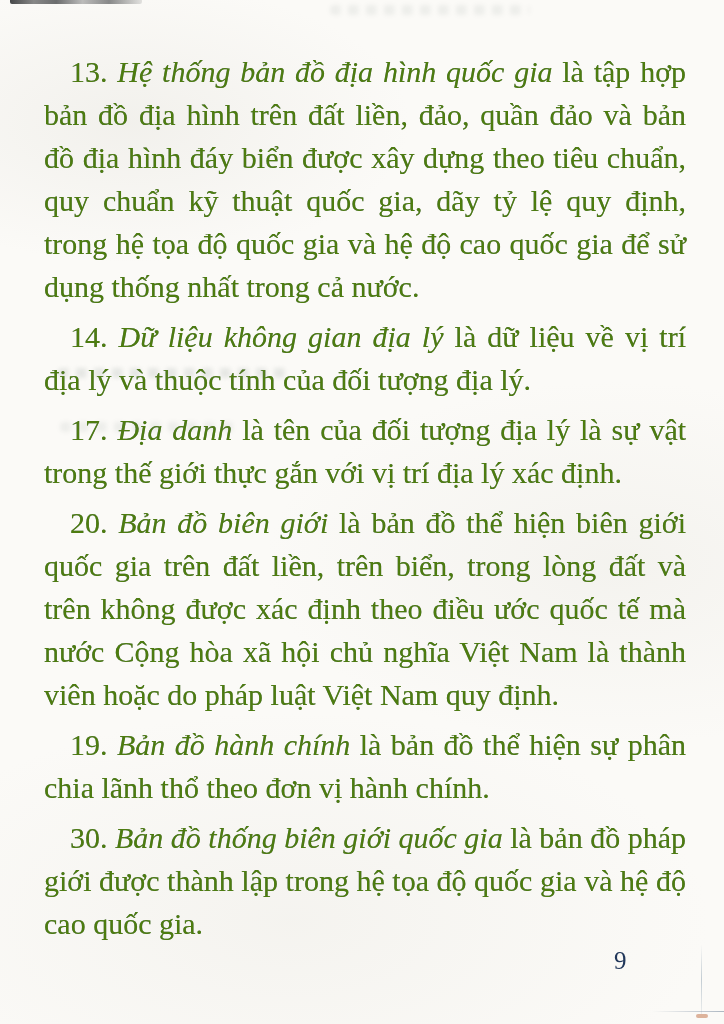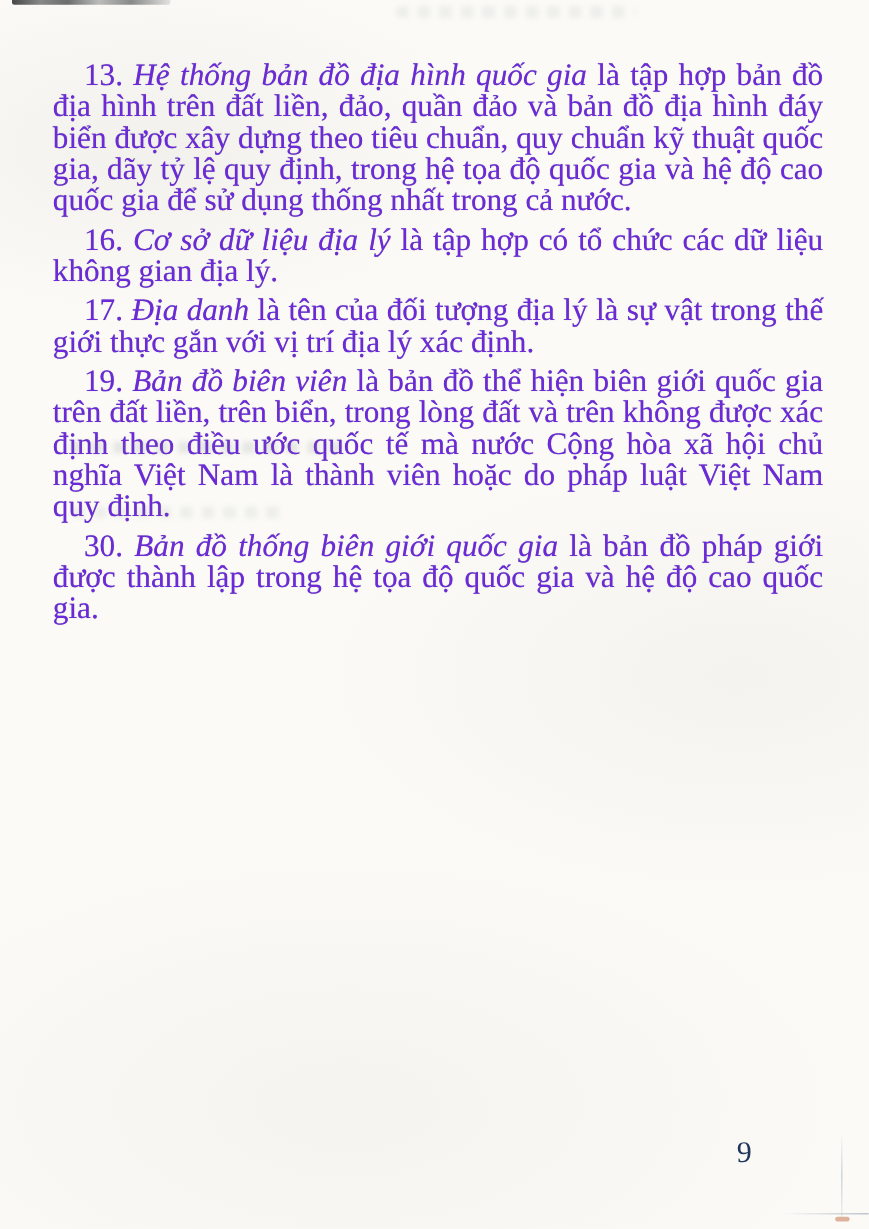--- a/index.html
+++ b/index.html
@@ -21,25 +21,25 @@
   }
   .page-text {
     position: absolute;
     left: 44px;
     top: 50px;
     width: 642px;
   }
   p.def {
     margin: 7px 0 0 0;
     padding: 0;
-    font-size: 26px;
-    line-height: 26px;
+    font-size: 30px;
+    line-height: 43px;
     text-align: justify;
     text-indent: 26px;
-    color: #6d28d9;
+    color: #4d7c0f;
     text-shadow: 0 0 0.6px rgba(33,55,90,0.55);
   }
   p.def:first-child { margin-top: 0; }
   .term { font-style: italic; }
   .page-number {
     position: absolute;
     left: 614px;
     top: 946px;
     font-size: 25px;
     line-height: 30px;
@@ -99,28 +99,29 @@
 </style>
 </head>
 <body>
 
 <div class="smudge-top-left"></div>
 <div class="ghost ghost-3"></div>
 
 <div class="page-text">
   <p class="def"><span>13.</span> <span class="term">Hệ thống bản đồ địa hình quốc gia</span> <span>là tập hợp bản đồ địa hình trên đất liền, đảo, quần đảo và bản đồ địa hình đáy biển được xây dựng theo tiêu chuẩn, quy chuẩn kỹ thuật quốc gia, dãy tỷ lệ quy định, trong hệ tọa độ quốc gia và hệ độ cao quốc gia để sử dụng thống nhất trong cả nước.</span></p>
 
+  <p class="def"><span>14.</span> <span class="term">Dữ liệu không gian địa lý</span> <span>là dữ liệu về vị trí địa lý và thuộc tính của đối tượng địa lý.</span></p>
 
 
-  <p class="def"><span>16.</span> <span class="term">Cơ sở dữ liệu địa lý</span> <span>là tập hợp có tổ chức các dữ liệu không gian địa lý.</span></p>
 
   <p class="def"><span>17.</span> <span class="term">Địa danh</span> <span>là tên của đối tượng địa lý là sự vật trong thế giới thực gắn với vị trí địa lý xác định.</span></p>
 
-  <p class="def"><span>19.</span> <span class="term">Bản đồ biên viên</span> <span>là bản đồ thể hiện biên giới quốc gia trên đất liền, trên biển, trong lòng đất và trên không được xác định theo điều ước quốc tế mà nước Cộng hòa xã hội chủ nghĩa Việt Nam là thành viên hoặc do pháp luật Việt Nam quy định.</span></p>
+  <p class="def"><span>20.</span> <span class="term">Bản đồ biên giới</span> <span>là bản đồ thể hiện biên giới quốc gia trên đất liền, trên biển, trong lòng đất và trên không được xác định theo điều ước quốc tế mà nước Cộng hòa xã hội chủ nghĩa Việt Nam là thành viên hoặc do pháp luật Việt Nam quy định.</span></p>
 
+  <p class="def"><span>19.</span> <span class="term">Bản đồ hành chính</span> <span>là bản đồ thể hiện sự phân chia lãnh thổ theo đơn vị hành chính.</span></p>
 
   <p class="def"><span>30.</span> <span class="term">Bản đồ thống biên giới quốc gia</span> <span>là bản đồ pháp giới được thành lập trong hệ tọa độ quốc gia và hệ độ cao quốc gia.</span></p>
 
 </div>
 
 <div class="ghost ghost-1"></div>
 <div class="ghost ghost-2"></div>
 
 <div class="page-number">9</div>
 

